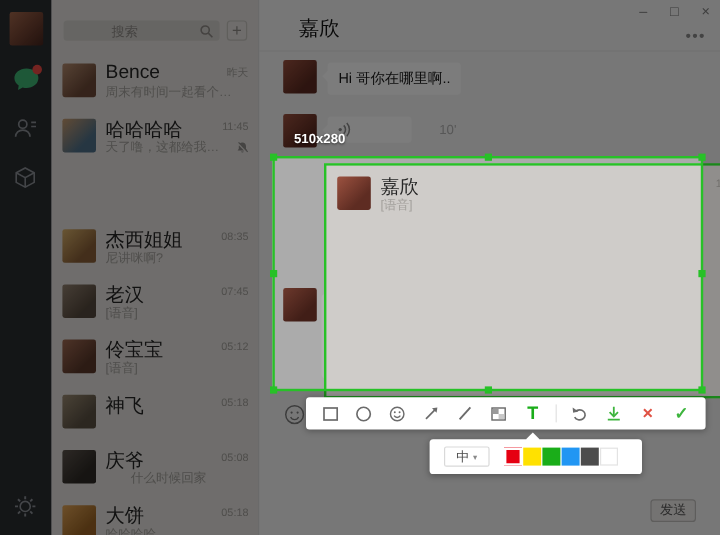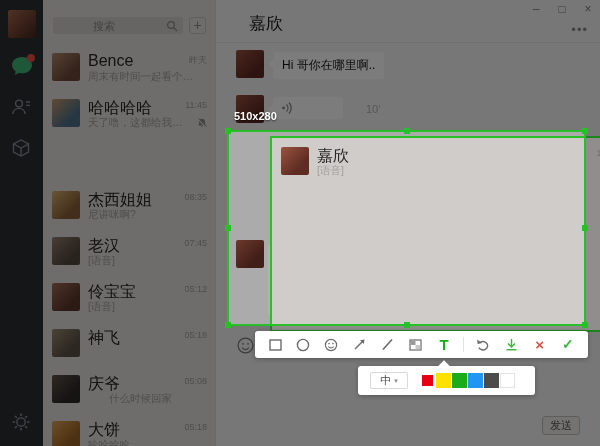--- a/index.html
+++ b/index.html
@@ -89,21 +89,21 @@
               border:1px solid #c2c0be; border-radius:3px; font-size:11px; color:#5a5a5a;
               text-align:center; line-height:17px; }
 
   
   .sel { position:absolute; left:227px; top:130px; width:359px; height:196px;
          border:2px solid #27c127; box-shadow:0 0 0 1500px rgba(0,0,0,0.30); z-index:5; }
   .hd { position:absolute; width:6px; height:6px; background:#27c127; }
   .hd.tl{left:-4px;top:-4px;} .hd.tc{left:50%;margin-left:-3px;top:-4px;} .hd.tr{right:-4px;top:-4px;}
   .hd.ml{left:-4px;top:50%;margin-top:-3px;} .hd.mr{right:-4px;top:50%;margin-top:-3px;}
   .hd.bl{left:-4px;bottom:-4px;} .hd.bc{left:50%;margin-left:-3px;bottom:-4px;} .hd.br{right:-4px;bottom:-4px;}
-  .size-label { position:absolute; left:234px; top:110px; z-index:6; color:#fff; font-size:11px;
+  .size-label { position:absolute; left:245px; top:110px; z-index:6; color:#fff; font-size:11px;
                 font-weight:bold; text-shadow:0 1px 2px rgba(0,0,0,.6); }
 
   .tb { position:absolute; left:255px; top:331px; width:333px; height:27px; background:#fff;
         border-radius:3px; box-shadow:0 1px 5px rgba(0,0,0,.3); z-index:6; display:flex;
         align-items:center; justify-content:space-between; padding:0 11px; }
   .tb .tool { width:18px; height:18px; display:flex; align-items:center; justify-content:center; }
   .tb .tsep { width:1px; height:15px; background:#e2e2e2; }
   .tb .t-label { color:#1aad19; font-size:15px; font-weight:bold; line-height:15px; }
   .tb .x-label { color:#e05244; font-size:15px; font-weight:bold; line-height:15px; }
   .tb .ok-label { color:#3eb53e; font-size:14px; font-weight:bold; line-height:15px; }

